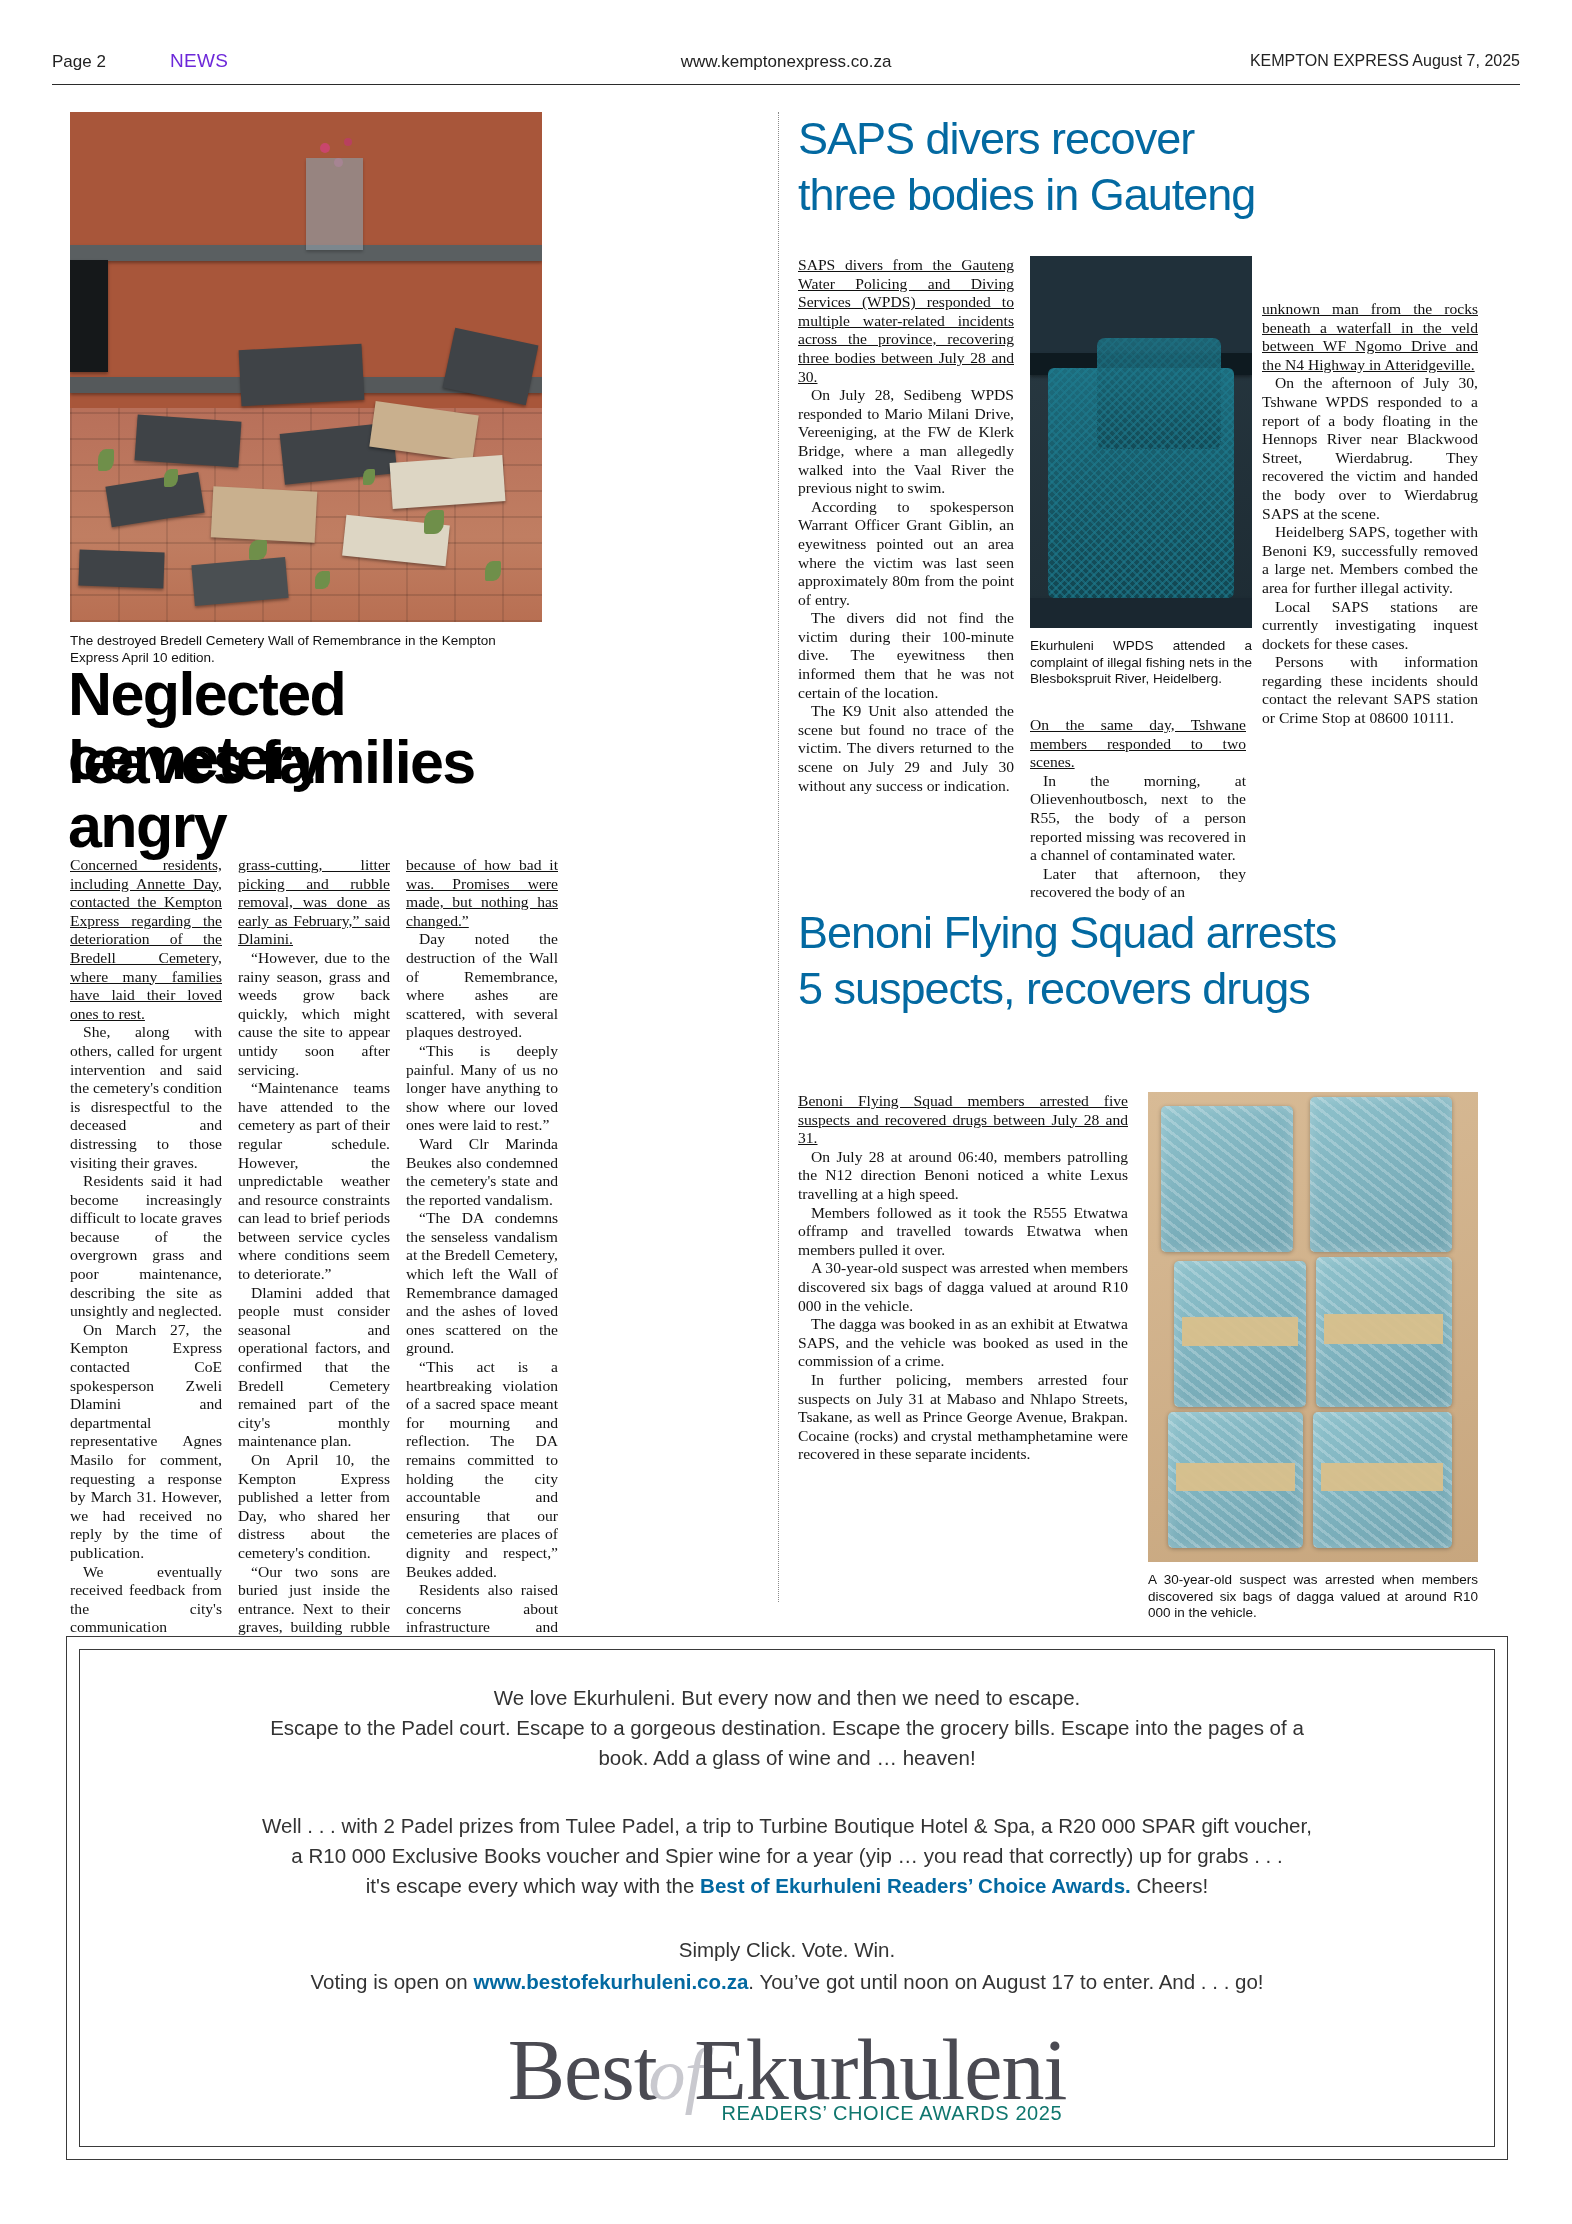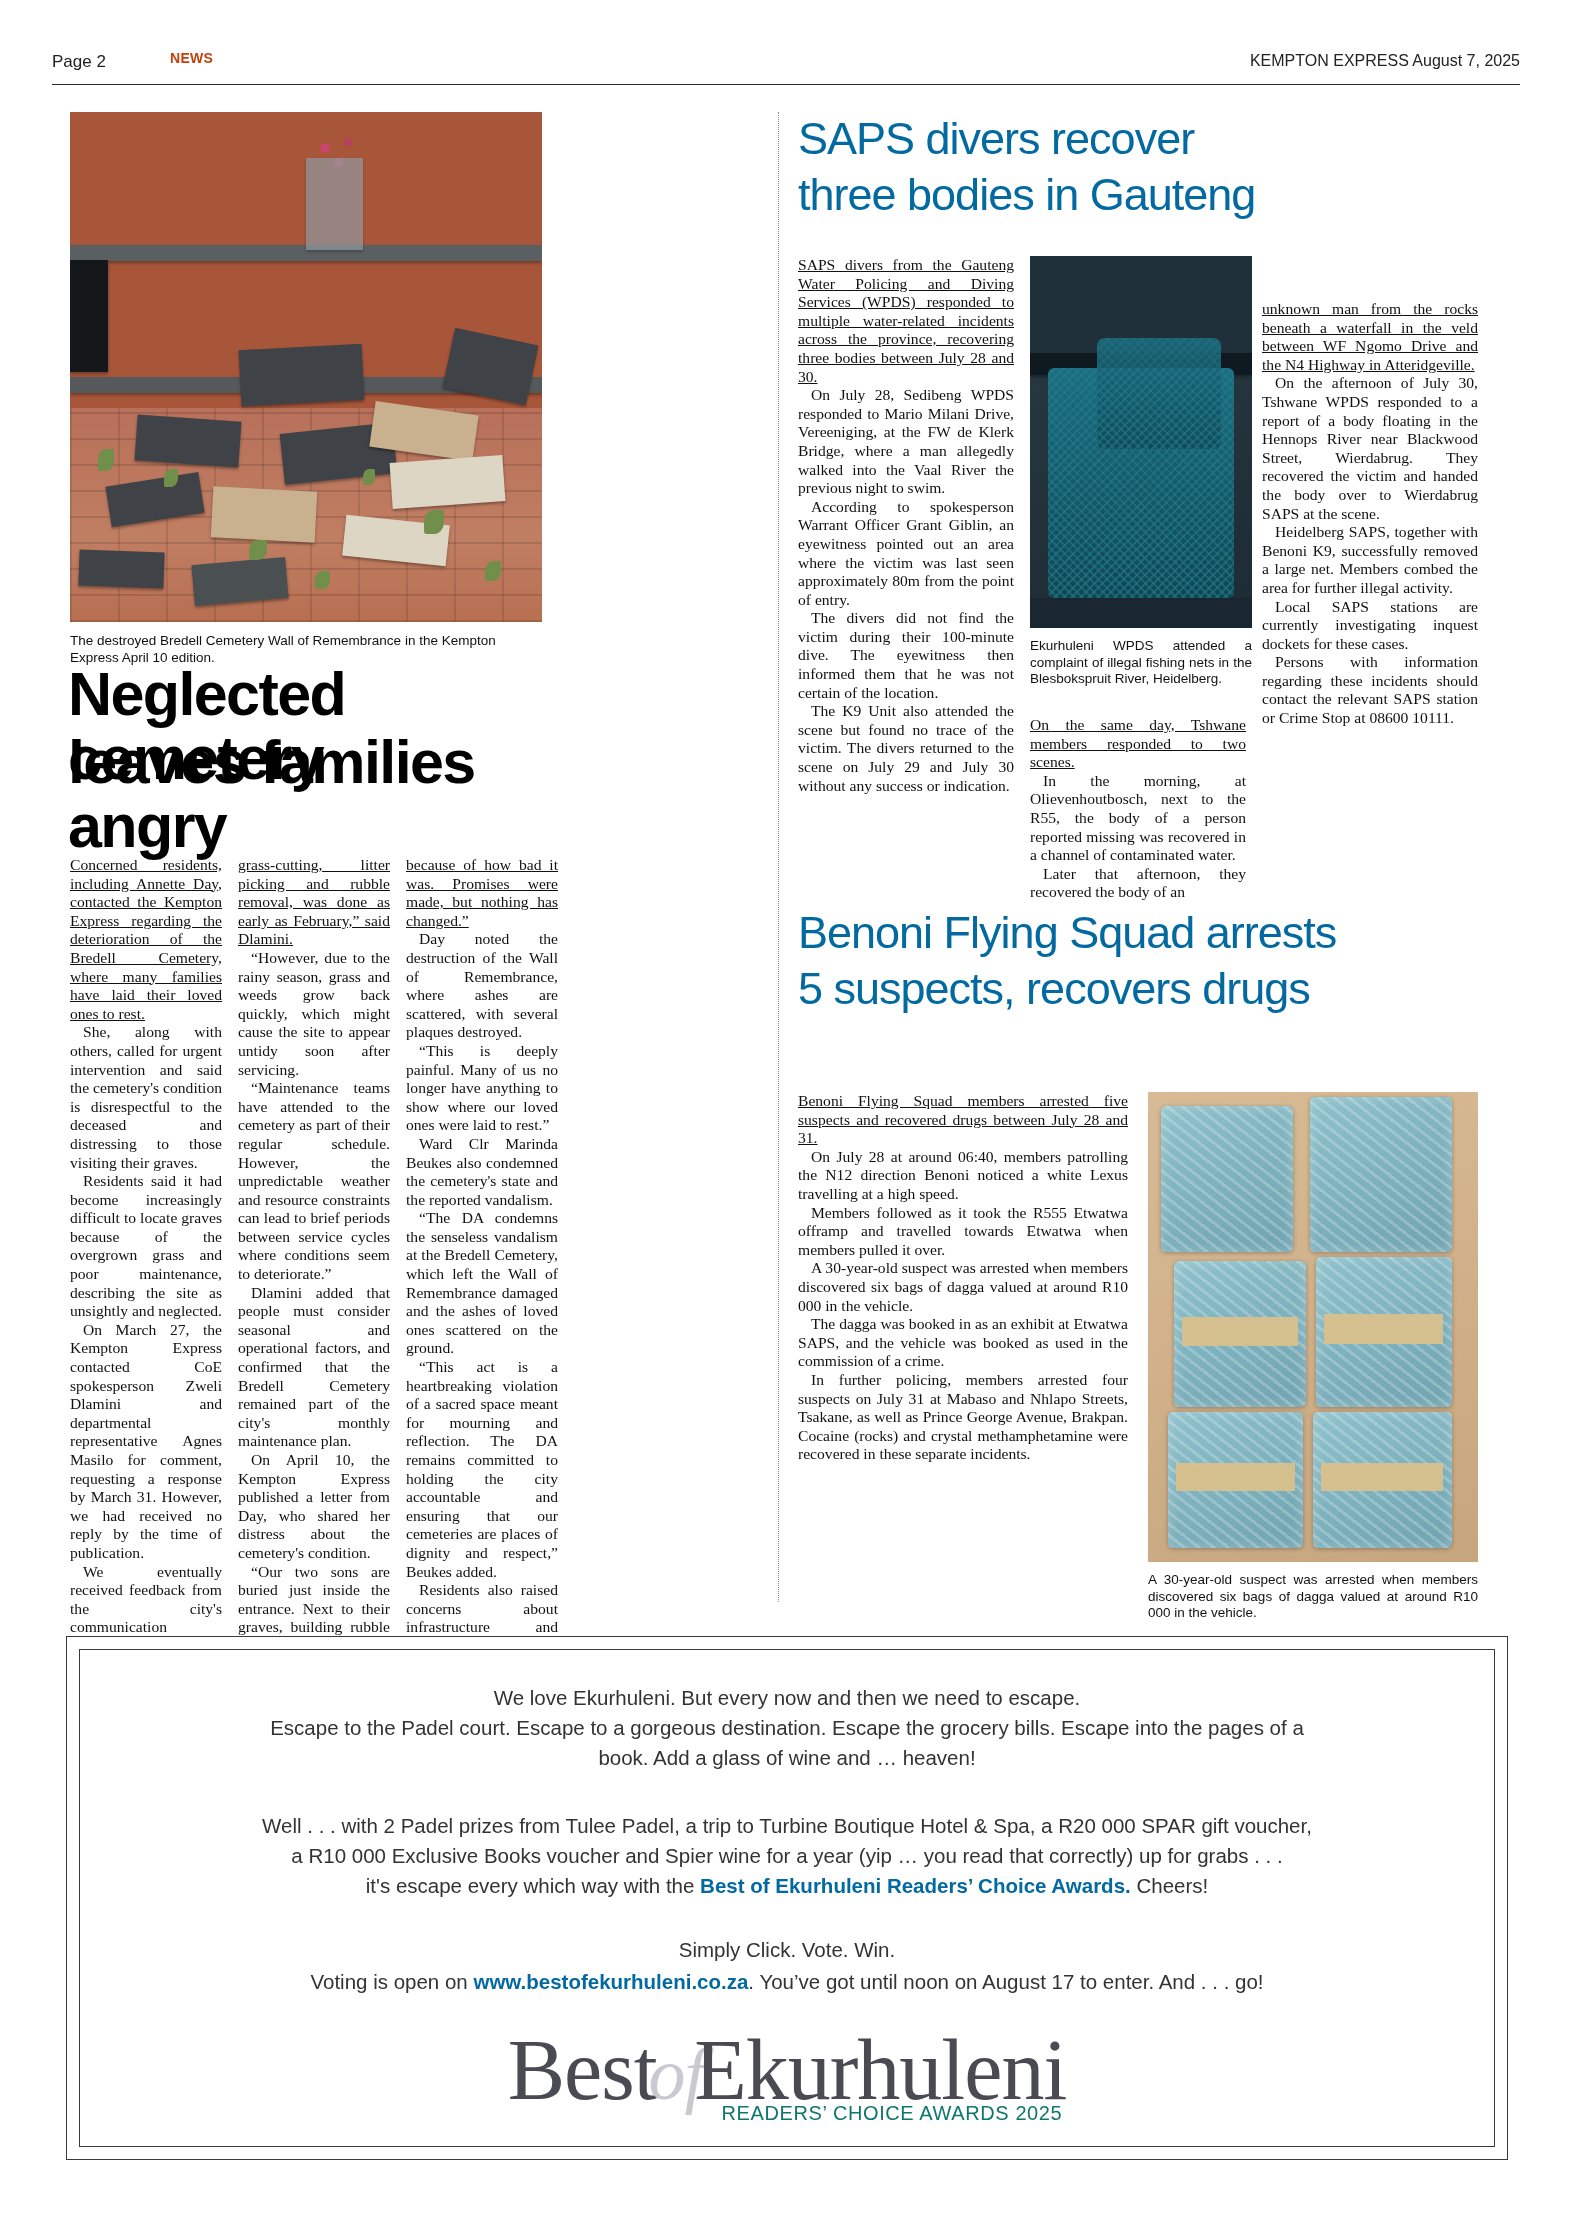--- a/index.html
+++ b/index.html
@@ -31,21 +31,21 @@
     width: 1468px;
     height: 26px;
     font-family: "Liberation Sans", sans-serif;
   }
   .mh-page {
     position: absolute; left: 0; top: 0;
     font-size: 17px; color: #222;
   }
   .mh-news {
     position: absolute; left: 118px; top: -2px;
-    font-size: 14px; font-weight: bold; color: #c2410c;
+    font-size: 19px; font-weight: normal; color: #6d28d9;
     letter-spacing: .3px;
   }
   .mh-url {
     position: absolute; left: 0; top: 0; width: 1468px;
     text-align: center;
     font-size: 17px; color: #222;
   }
   .mh-right {
     position: absolute; right: 0; top: 0;
     font-size: 16px; color: #222;
@@ -255,20 +255,21 @@
   }
 </style>
 </head>
 <body>
 
 <div class="page">
 
   <div class="masthead">
     <span class="mh-page">Page 2</span>
     <span class="mh-news">NEWS</span>
+    <span class="mh-url">www.kemptonexpress.co.za</span>
     <span class="mh-right">KEMPTON EXPRESS  August 7, 2025</span>
   </div>
   <div class="mh-rule"></div>
 
   <div class="photo ph-brick" style="left:70px; top:112px; width:472px; height:510px;">
     <div class="ph-inner" style="position:relative;width:100%;height:100%;">
       <div class="ph-brick-bot"></div>
 
       <div class="slab l" style="left:0; top:26%; width:100%; height:16px; background:#5a5f61;"></div>
       <div class="slab l" style="left:0; top:52%; width:100%; height:16px; background:#55595b;"></div>

